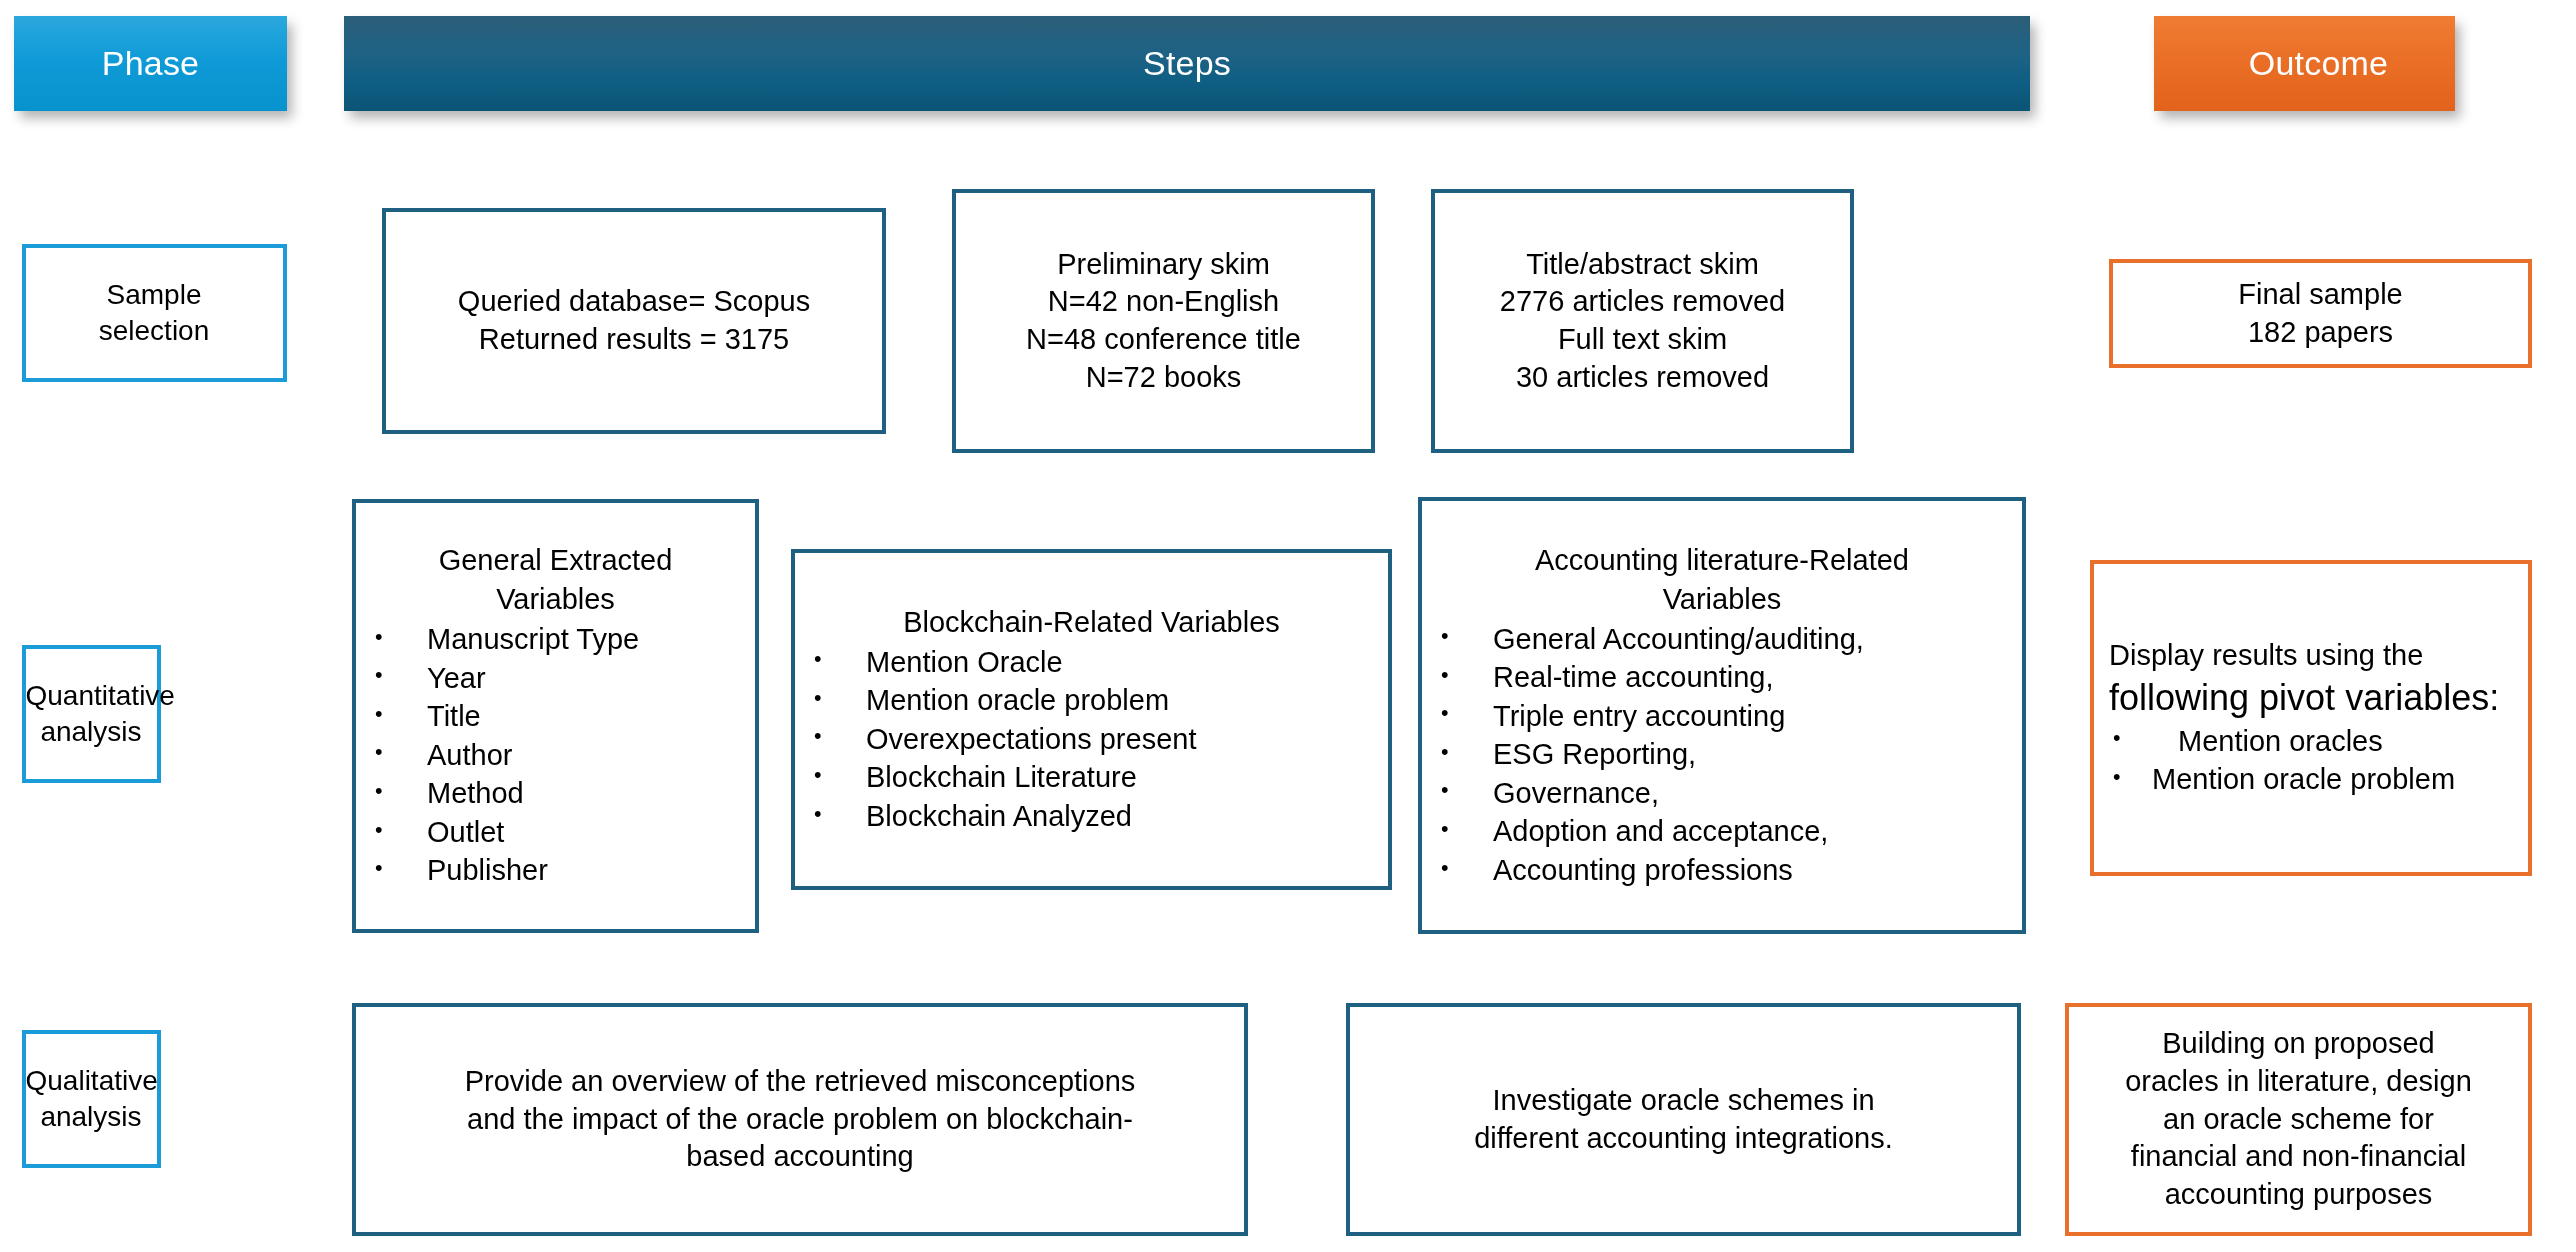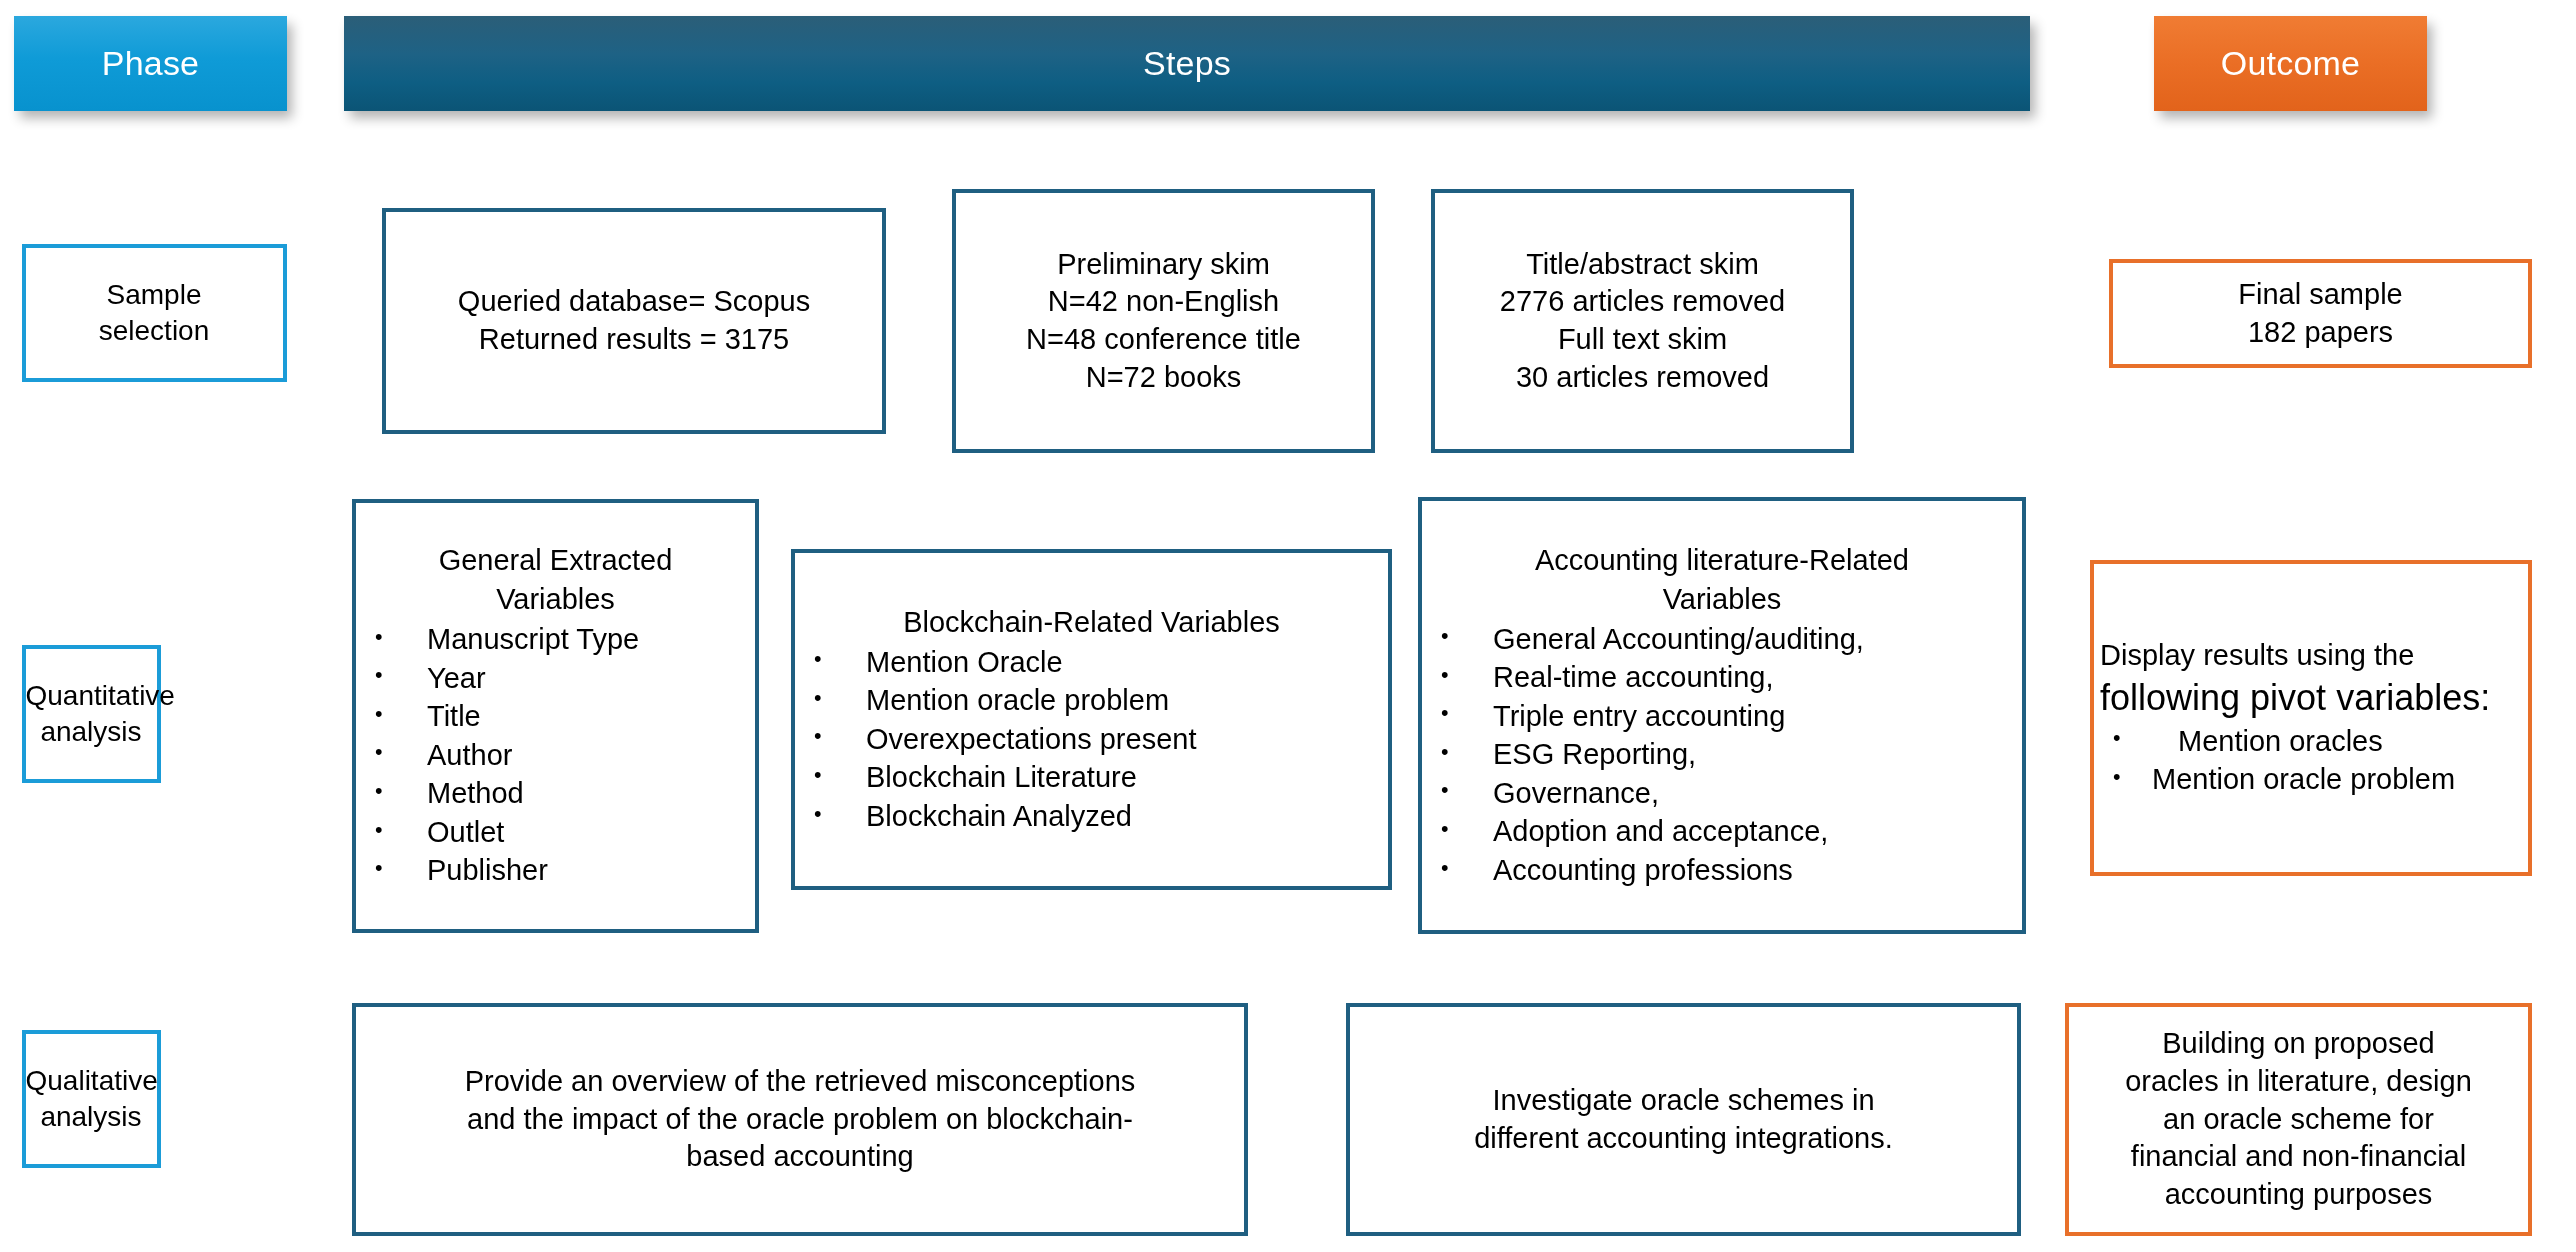--- a/index.html
+++ b/index.html
@@ -38,20 +38,21 @@
     left: 14px; top: 16.4px; width: 273px; height: 95px;
     background: linear-gradient(180deg, #2BA8DE 0%, #0F9BD7 45%, #0892CE 100%);
   }
   .banner-steps {
     left: 344px; top: 16.4px; width: 1686px; height: 95px;
     background: linear-gradient(180deg, #2B5E78 0%, #1E6285 40%, #0E5E83 70%, #0B5475 100%);
   }
   .banner-outcome {
     left: 2154px; top: 16.4px; width: 273px; height: 95px;
     background: linear-gradient(180deg, #F07C33 0%, #EA6E25 50%, #E2631B 100%);
+    padding-left: 28px;
   }
 
   
   .box {
     position: absolute;
     box-sizing: border-box;
     background: #ffffff;
     display: flex;
     flex-direction: column;
     justify-content: center;
@@ -191,21 +192,21 @@
       <li>Real-time accounting,</li>
       <li>Triple entry accounting</li>
       <li>ESG Reporting,</li>
       <li>Governance,</li>
       <li>Adoption and acceptance,</li>
       <li>Accounting professions</li>
     </ul>
   </div>
 
   <div class="box orange" style="left:2090px; top:560px; width:442px; height:316px;">
-    <div style="padding-left:6px; padding-right:11.4px;">
+    <div style="padding-left:15px; padding-right:11.4px;">
       <div style="font-size:29px;">Display results using the</div>
       <div style="font-size:36px;">following pivot variables:</div>
     </div>
     <ul class="bullets">
       <li style="padding-left:84px;">Mention oracles</li>
       <li style="padding-left:58px;">Mention oracle problem</li>
     </ul>
   </div>
 
   <div class="box blue-light phase-label" style="left:21.5px; top:1030px; width:139px; height:138px;">

